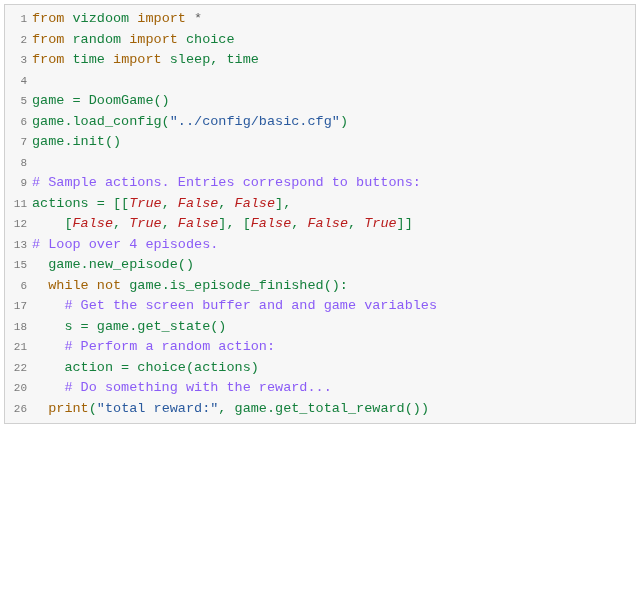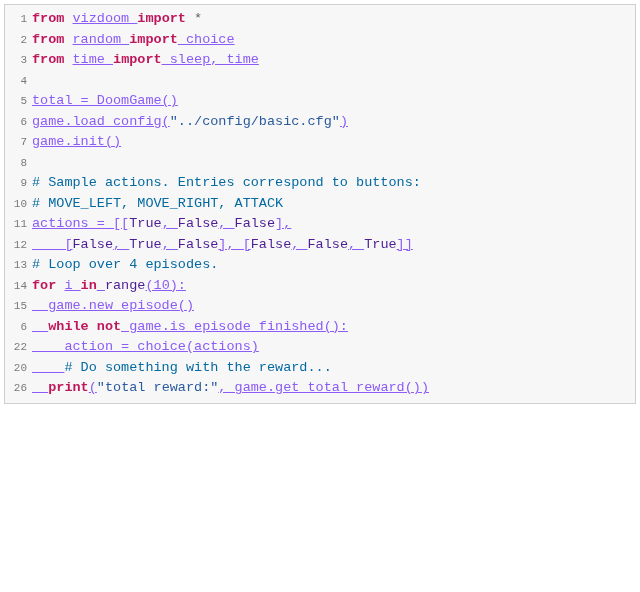--- a/index.html
+++ b/index.html
@@ -29,43 +29,44 @@
       color: #7a7a7a;
       flex-shrink: 0;
       font-size: 11px;
       padding-top: 2px;
       padding-right: 5px;
     }
     .code {
       flex: 1;
       white-space: pre;
     }
-    .kw { color: #be185d; font-weight: bold; }
-    .name { color: #8b5cf6; text-decoration: underline; }
+    .kw { color: #a16207; font-weight: normal; }
+    .name { color: #15803d; }
     .op { color: #5c5c5c; }
     .str { color: #2a5a9e; }
-    .cmt { color: #0369a1; }
-    .builtin { color: #4c1d95; }
+    .cmt { color: #8b5cf6; }
+    .builtin { color: #b91c1c; font-style: italic; }
   </style>
 </head>
 <body>
 
 <div class="code-block" id="code-block">
 <div class="line"><span class="lineno">1</span><span class="code"><span class="kw">from </span><span class="name">vizdoom </span><span class="kw">import</span><span class="op"> *</span></span></div>
     <div class="line"><span class="lineno">2</span><span class="code"><span class="kw">from </span><span class="name">random </span><span class="kw">import</span><span class="name"> choice</span></span></div>
     <div class="line"><span class="lineno">3</span><span class="code"><span class="kw">from </span><span class="name">time </span><span class="kw">import</span><span class="name"> sleep, time</span></span></div>
     <div class="line"><span class="lineno">4</span><span class="code">&nbsp;</span></div>
-    <div class="line"><span class="lineno">5</span><span class="code"><span class="name">total = DoomGame()</span></span></div>
+    <div class="line"><span class="lineno">5</span><span class="code"><span class="name">game = DoomGame()</span></span></div>
     <div class="line"><span class="lineno">6</span><span class="code"><span class="name">game.load_config(</span><span class="str">"../config/basic.cfg"</span><span class="name">)</span></span></div>
     <div class="line"><span class="lineno">7</span><span class="code"><span class="name">game.init()</span></span></div>
     <div class="line"><span class="lineno">8</span><span class="code">&nbsp;</span></div>
     <div class="line"><span class="lineno">9</span><span class="code"><span class="cmt"># Sample actions. Entries correspond to buttons:</span></span></div>
-    <div class="line"><span class="lineno">10</span><span class="code"><span class="cmt"># MOVE_LEFT, MOVE_RIGHT, ATTACK</span></span></div>
     <div class="line"><span class="lineno">11</span><span class="code"><span class="name">actions = [[</span><span class="builtin">True</span><span class="name">, </span><span class="builtin">False</span><span class="name">, </span><span class="builtin">False</span><span class="name">],</span></span></div>
     <div class="line"><span class="lineno">12</span><span class="code"><span class="name">    [</span><span class="builtin">False</span><span class="name">, </span><span class="builtin">True</span><span class="name">, </span><span class="builtin">False</span><span class="name">], [</span><span class="builtin">False</span><span class="name">, </span><span class="builtin">False</span><span class="name">, </span><span class="builtin">True</span><span class="name">]]</span></span></div>
     <div class="line"><span class="lineno">13</span><span class="code"><span class="cmt"># Loop over 4 episodes.</span></span></div>
-    <div class="line"><span class="lineno">14</span><span class="code"><span class="kw">for </span><span class="name">i </span><span class="kw">in</span><span class="name"> </span><span class="builtin">range</span><span class="name">(10):</span></span></div>
     <div class="line"><span class="lineno">15</span><span class="code"><span class="name">  game.new_episode()</span></span></div>
     <div class="line"><span class="lineno">6</span><span class="code"><span class="name">  </span><span class="kw">while not</span><span class="name"> game.is_episode_finished():</span></span></div>
+    <div class="line"><span class="lineno">17</span><span class="code"><span class="name">    </span><span class="cmt"># Get the screen buffer and and game variables</span></span></div>
+    <div class="line"><span class="lineno">18</span><span class="code"><span class="name">    s = game.get_state()</span></span></div>
+    <div class="line"><span class="lineno">21</span><span class="code"><span class="name">    </span><span class="cmt"># Perform a random action:</span></span></div>
     <div class="line"><span class="lineno">22</span><span class="code"><span class="name">    action = choice(actions)</span></span></div>
     <div class="line"><span class="lineno">20</span><span class="code"><span class="name">    </span><span class="cmt"># Do something with the reward...</span></span></div>
     <div class="line"><span class="lineno">26</span><span class="code"><span class="name">  </span><span class="kw">print</span><span class="name">(</span><span class="str">"total reward:"</span><span class="name">, game.get_total_reward())</span></span></div>
   </div>
 
 </body></html>

